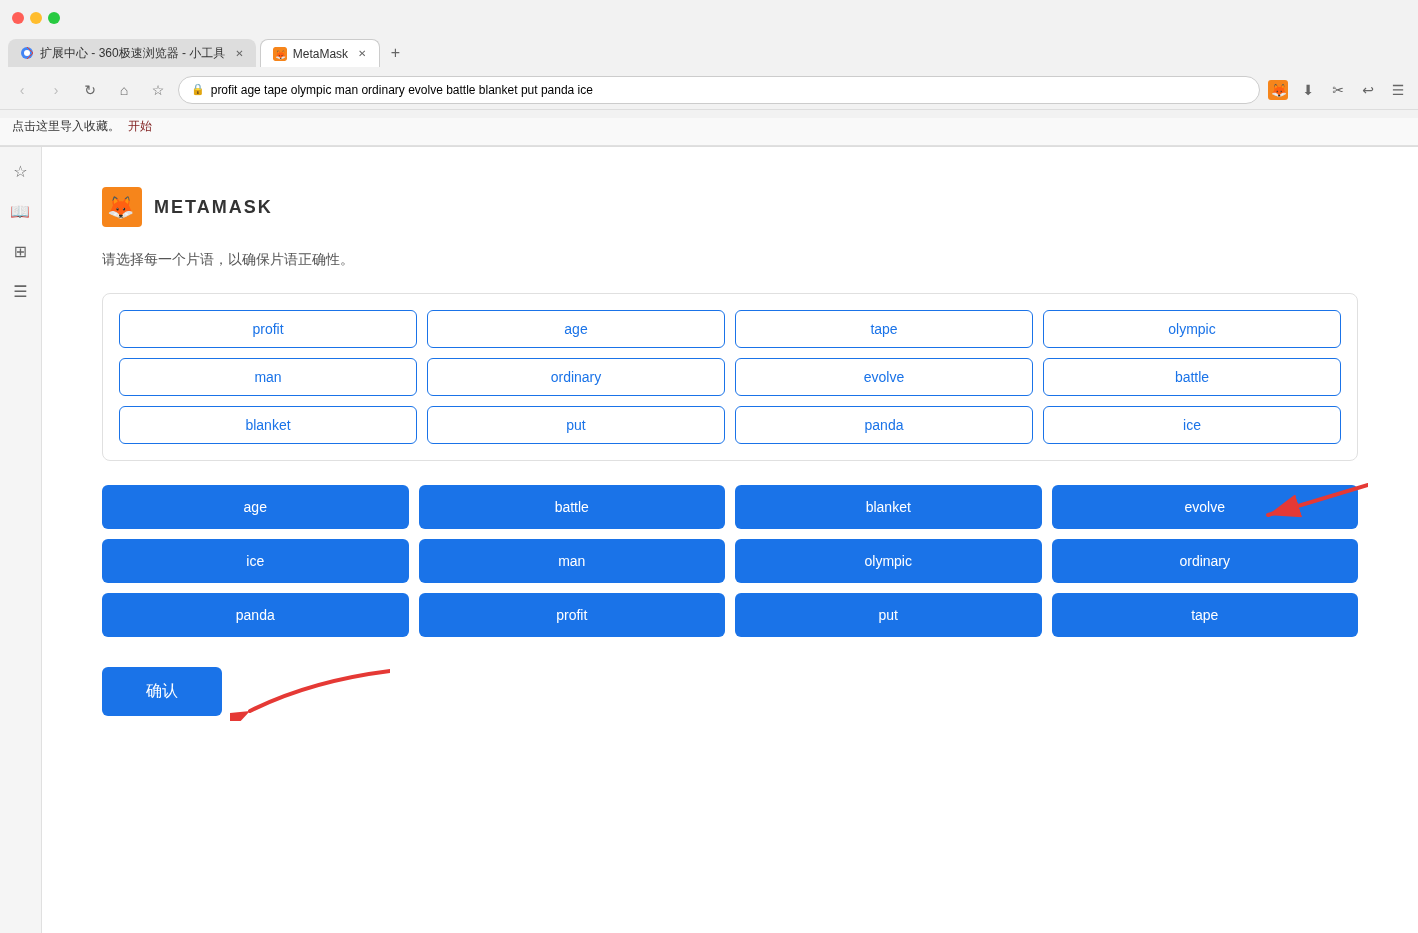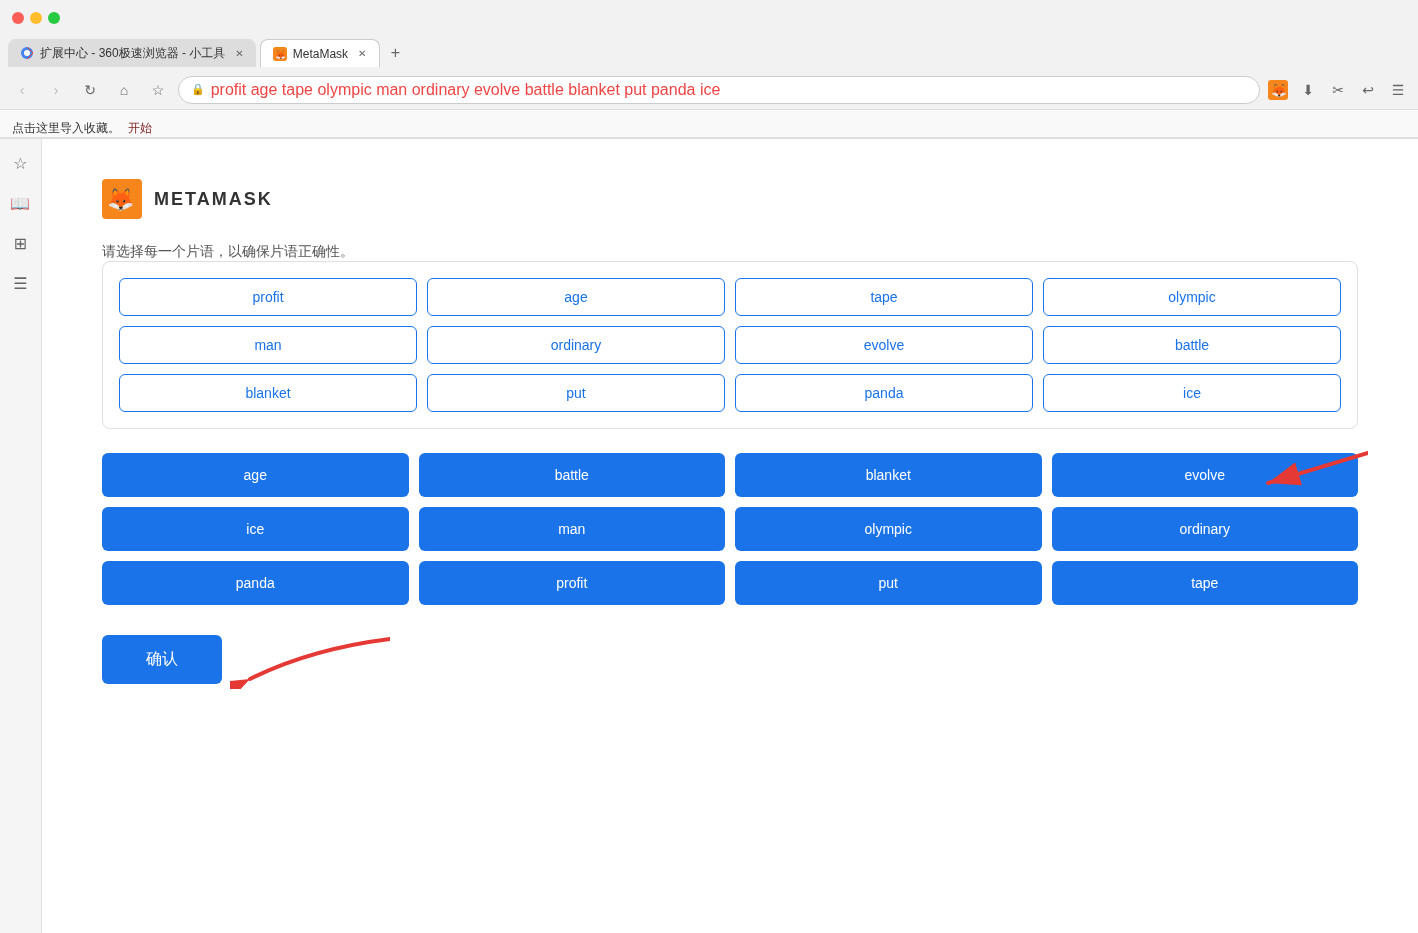--- a/index.html
+++ b/index.html
@@ -153,25 +153,26 @@
       font-size: 14px;
       cursor: pointer;
     }
 
     
     .bookmark-bar {
       height: 28px;
       background: #f9f9f9;
       border-bottom: 1px solid #e0e0e0;
       display: flex;
-      align-items: flex-end;
+      align-items: flex-start;
       padding: 0 12px;
       font-size: 12px;
       color: #333;
       gap: 8px;
+      margin-top: 8px;
     }
 
     .bookmark-link {
       color: #7f1d1d;
       text-decoration: none;
       cursor: pointer;
     }
 
     
     .main-layout {
@@ -235,20 +236,21 @@
     .page-title {
       font-size: 32px;
       font-weight: 700;
       color: #222;
       margin-bottom: 16px;
     }
 
     .page-description {
       font-size: 14px;
       color: #555;
+      margin-bottom: 24px;
     }
 
     
     .word-selection-area {
       border: 1px solid #e0e0e0;
       border-radius: 8px;
       padding: 16px;
       margin-bottom: 24px;
       min-height: 160px;
       background: #fff;
@@ -357,21 +359,21 @@
 
   <div class="nav-bar">
     <button class="nav-btn disabled">‹</button>
     <button class="nav-btn disabled">›</button>
     <button class="nav-btn">↻</button>
     <button class="nav-btn">⌂</button>
     <button class="nav-btn">☆</button>
 
     <div class="address-bar">
       <span class="lock-icon">🔒</span>
-      <span style="font-size:16px;color:#ef4444;">profit age tape olympic man ordinary evolve battle blanket put panda ice</span>
+      <span style="font-size:12px;color:#000000;">profit age tape olympic man ordinary evolve battle blanket put panda ice</span>
     </div>
 
     <div class="nav-right-icons">
 
       <div class="nav-icon">
         <svg width="20" height="20" viewBox="0 0 20 20">
           <rect width="20" height="20" rx="3" fill="#f6851b"></rect>
           <text x="3" y="15" font-size="13">🦊</text>
         </svg>
       </div>

